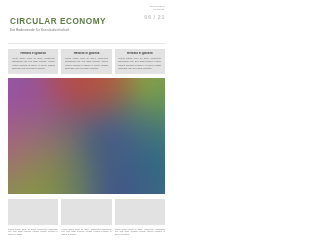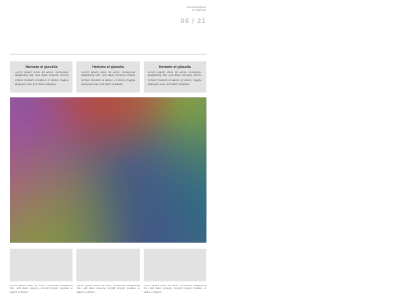--- a/index.html
+++ b/index.html
@@ -182,20 +182,24 @@
     text-align: justify;
     overflow: hidden;
   }
 </style>
 </head>
 <body>
 
 <div class="page">
 
   <div class="header">
+    <div class="title-block">
+      <div class="main-title">CIRCULAR ECONOMY</div>
+      <div class="sub-title">Die Bedeutende für Kreislaufwirtschaft</div>
+    </div>
     <div class="meta-block">
       <div class="meta-line">Nachhaltigkeit</div>
       <div class="meta-line">im Wandel</div>
       <div class="page-number">06 / 21</div>
     </div>
     <div class="header-rule"></div>
   </div>
 
   <div class="cards">
     <div class="card">

